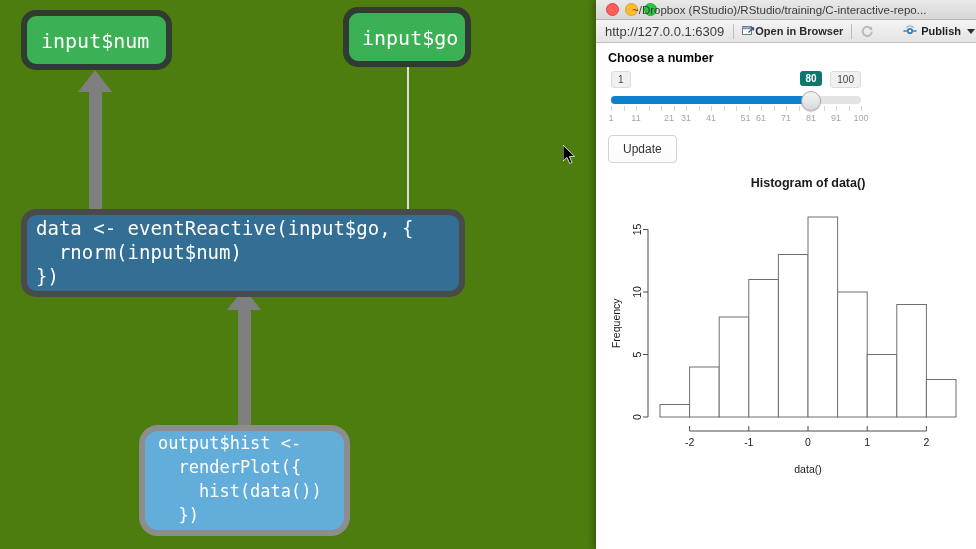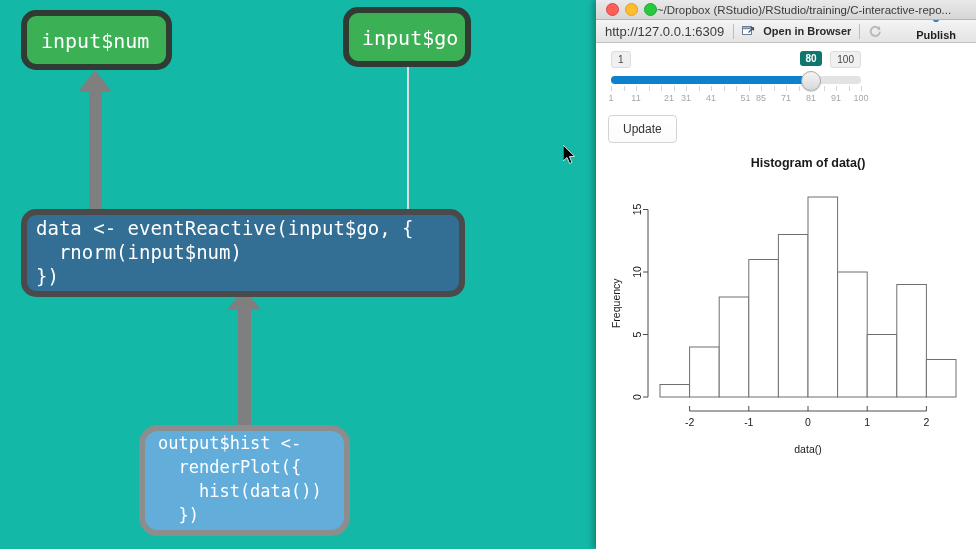--- a/index.html
+++ b/index.html
@@ -13,21 +13,21 @@
     position: relative;
     overflow: hidden;
     font-family: "Liberation Sans", sans-serif;
   }
 
   
   #diagram {
     position: absolute;
     left: 0; top: 0;
     width: 596px; height: 549px;
-    background: #14b8a6;
+    background: #4d7c0f;
   }
   #diagram svg { display: block; }
 
   .node-text {
     font-family: "DejaVu Sans Mono", monospace;
     fill: #ffffff;
   }
 
   
   #rstudio-window {
@@ -55,21 +55,21 @@
     display: block;
     width: 11px; height: 11px;
     border-radius: 50%;
   }
   .tl-red { background: #ff5f57; border: 1px solid #e0443e; }
   .tl-yel { background: #ffbd2e; border: 1px solid #dea123; }
   .tl-grn { background: #28c840; border: 1px solid #1aab29; }
   #window-title {
     position: absolute;
     left: 0; right: 0;
-    text-align: center;
+    text-align: left;
     font-size: 11.5px;
     color: #3a3a3a;
     font-family: "Liberation Sans", sans-serif;
     pointer-events: none;
     padding-left: 36px;
     white-space: nowrap;
     overflow: hidden;
   }
 
   #toolbar {
@@ -89,36 +89,35 @@
   }
   .tb-sep {
     width: 1px;
     height: 15px;
     background: #bdbdbd;
     margin: 0 1px;
   }
   .tb-btn {
     display: flex;
     align-items: center;
-    gap: 8px;
+    gap: 0;
     padding: 0 7px;
     height: 20px;
     font-size: 11px;
     color: #2b2b2b;
     white-space: nowrap;
     font-weight: bold;
     text-align: center;
   }
   #publish-area {
     margin-left: auto;
     display: flex;
     align-items: center;
     gap: 4px;
-    padding-right: 20px;
-    flex-direction: column;
+    padding-right: 1px;
   }
   #publish-label { font-size: 11px; color: #1f1f1f; font-weight: bold; }
   .caret-down {
     width: 0; height: 0;
     border-left: 4px solid transparent;
     border-right: 4px solid transparent;
     border-top: 5px solid #2b2b2b;
     margin-left: 2px;
   }
 
@@ -340,20 +339,21 @@
         <path d="M1 6 L3.4 6 M10.6 6 L13 6" stroke="#2f7fc1" stroke-width="1.4" stroke-linecap="round"></path>
         <path d="M3.2 2.6 A5 5 0 0 1 10.8 2.6" stroke="#8fb8d8" stroke-width="1.2" fill="none"></path>
       </svg>
       <span id="publish-label">Publish</span>
       <span class="caret-down"></span>
     </div>
   </div>
 
   <div id="app-body">
 
+    <div id="slider-label">Choose a number</div>
 
     <div id="slider-block">
       <div id="slider-min" class="slider-endbox">1</div>
       <div id="slider-max" class="slider-endbox">100</div>
       <div id="slider-bubble" style="left: 189.495px;">80</div>
 
       <div id="slider-track">
         <div id="slider-fill" style="width: 79.798%;"></div>
       </div>
       <div id="slider-handle" style="left: 190.495px;"></div>
@@ -381,21 +381,21 @@
           <i style="left: 95%;"></i>
           <i style="left: 100%;"></i>
         </div>
       <div id="slider-ticklabels">
           <span style="left: 0%;">1</span>
           <span style="left: 10%;">11</span>
           <span style="left: 20%; margin-left: 8px;">21</span>
           <span style="left: 30%;">31</span>
           <span style="left: 40%;">41</span>
           <span style="left: 50%; padding-left: 19px;">51</span>
-          <span style="left: 60%;">85</span>
+          <span style="left: 60%;">61</span>
           <span style="left: 70%;">71</span>
           <span style="left: 80%;">81</span>
           <span style="left: 90%;">91</span>
           <span style="left: 100%;">100</span>
         </div>
     </div>
 
     <div id="update-button">Update</div>
 
     <div id="plot-area">

